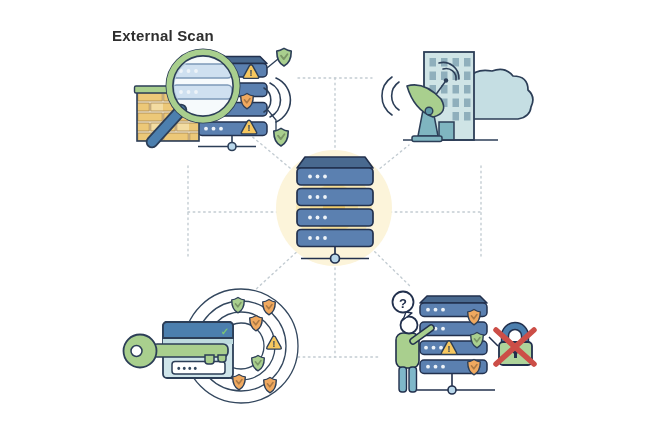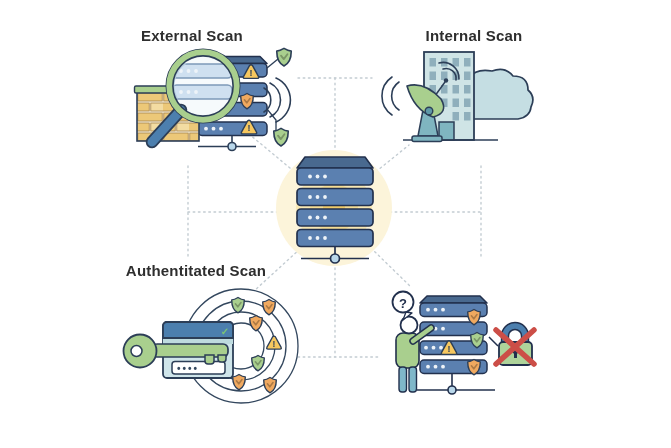--- a/index.html
+++ b/index.html
@@ -3,21 +3,21 @@
 <meta charset="utf-8">
 <style>
   html,body{margin:0;padding:0;background:#ffffff;}
   .canvas{
     position:relative;width:671px;height:448px;background:#ffffff;overflow:hidden;
     font-family:"Liberation Sans", sans-serif;
   }
   .canvas svg{position:absolute;left:0;top:0;}
   .qlabel{
     position:absolute;font-weight:bold;font-size:15px;color:#2e2e2e;
-    text-align:center;letter-spacing:.2px;
+    text-align:left;letter-spacing:.2px;
   }
   .qlabel.tl{left:112px;top:27px;width:160px;}
   .qlabel.tr{left:394px;top:27px;width:160px;}
   .qlabel.bl{left:101px;top:262px;width:190px;}
   .qlabel.br{left:382px;top:265px;width:190px;}
 </style>
 </head>
 <body>
 
 <div class="canvas">
@@ -270,16 +270,14 @@
         <rect x="514" y="351" width="3" height="7" fill="#22304d"></rect>
         <g stroke="#cc4e47" stroke-width="5.5" stroke-linecap="round">
           <path d="M496 330 L534 364"></path>
           <path d="M534 330 L496 364"></path>
         </g>
       </g>
     </g>
   </svg>
 
   <div class="qlabel tl">External Scan</div>
-  <div class="qlabel tr">Internal Scan</div>
-  <div class="qlabel bl">Authentitated Scan</div>
 
 </div>
 
 </body></html>

